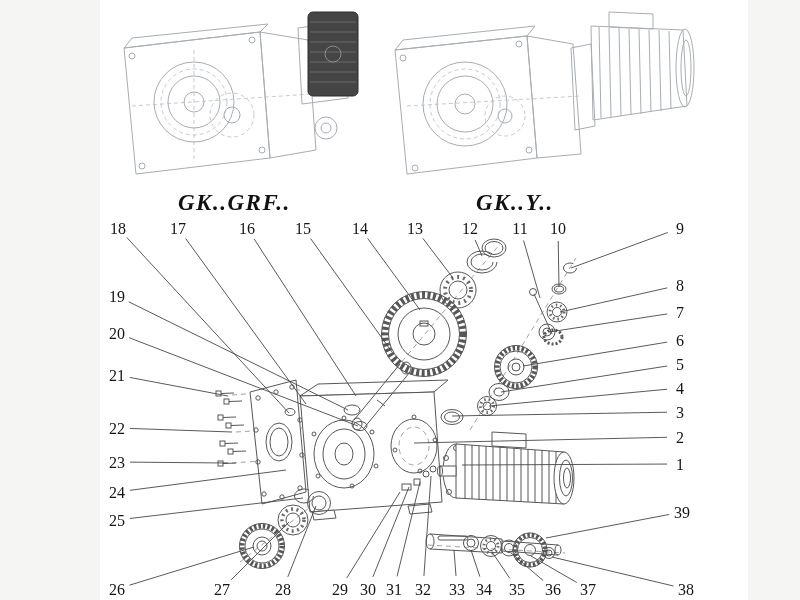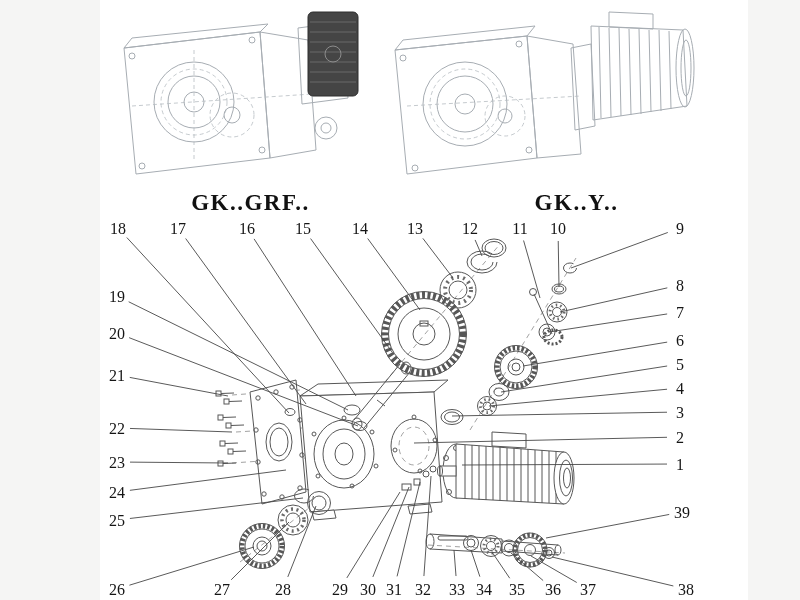--- a/index.html
+++ b/index.html
@@ -2,23 +2,23 @@
 <html><head>
 <meta charset="utf-8">
 <style>
   html,body{margin:0;padding:0;background:#ffffff;}
   #stage{position:relative;width:800px;height:600px;background:#ffffff;overflow:hidden;
          font-family:"Liberation Serif", serif;}
   .edge-band{position:absolute;top:0;height:600px;background:#f5f5f4;}
   #band-left{left:0;width:100px;}
   #band-right{left:748px;width:52px;}
   .variant-label{position:absolute;font-weight:bold;font-size:23px;letter-spacing:1.5px;
-                 color:#111;text-align:center;}
+                 color:#111;font-style:italic;}
   #label-left{left:178px;top:190px;width:145px;}
-  #label-right{left:524px;top:190px;width:105px;}
+  #label-right{left:476px;top:190px;width:105px;}
   svg{position:absolute;left:0;top:0;}
   .callout{font-family:"Liberation Serif", serif;font-size:16px;fill:#151515;}
   .tl{stroke:#a7adb3;fill:none;stroke-width:1;}
   .tld{stroke:#b6bcc2;fill:none;stroke-width:0.8;stroke-dasharray:4 3;}
   .ex{stroke:#575757;fill:#ffffff;stroke-width:1;}
   .exn{stroke:#575757;fill:none;stroke-width:1;}
   .exd{stroke:#8a8a8a;fill:none;stroke-width:0.8;stroke-dasharray:5 4;}
   .teeth{fill:none;stroke:#575757;}
   .balls{fill:none;stroke:#6a6a6a;}
 </style>

